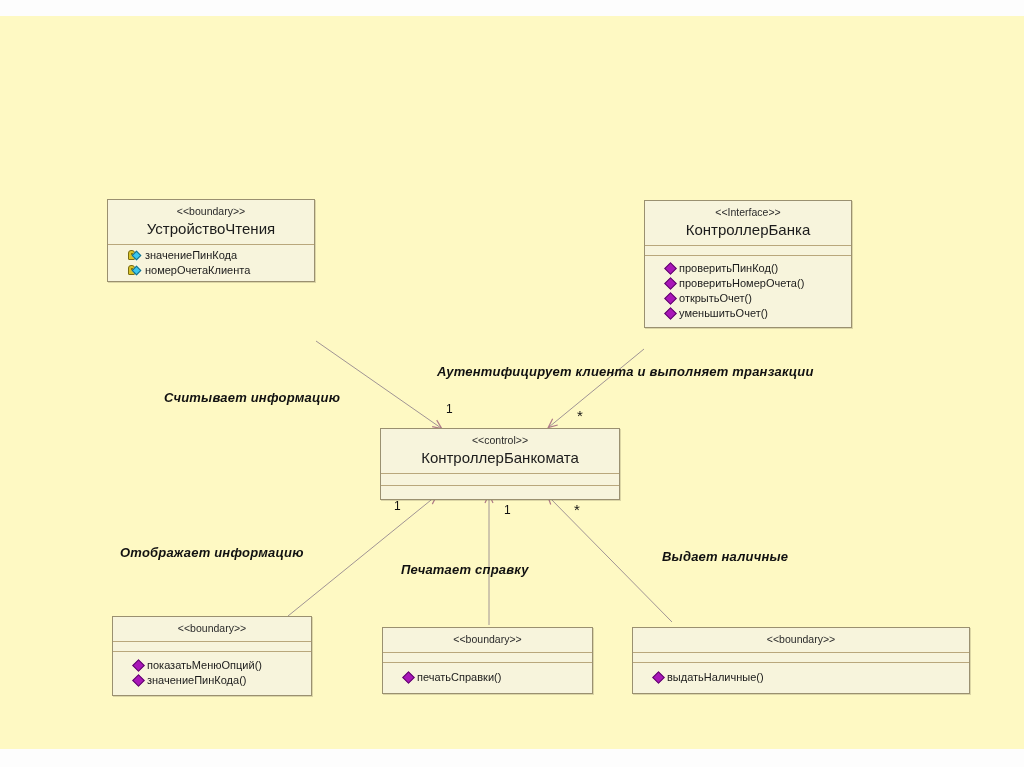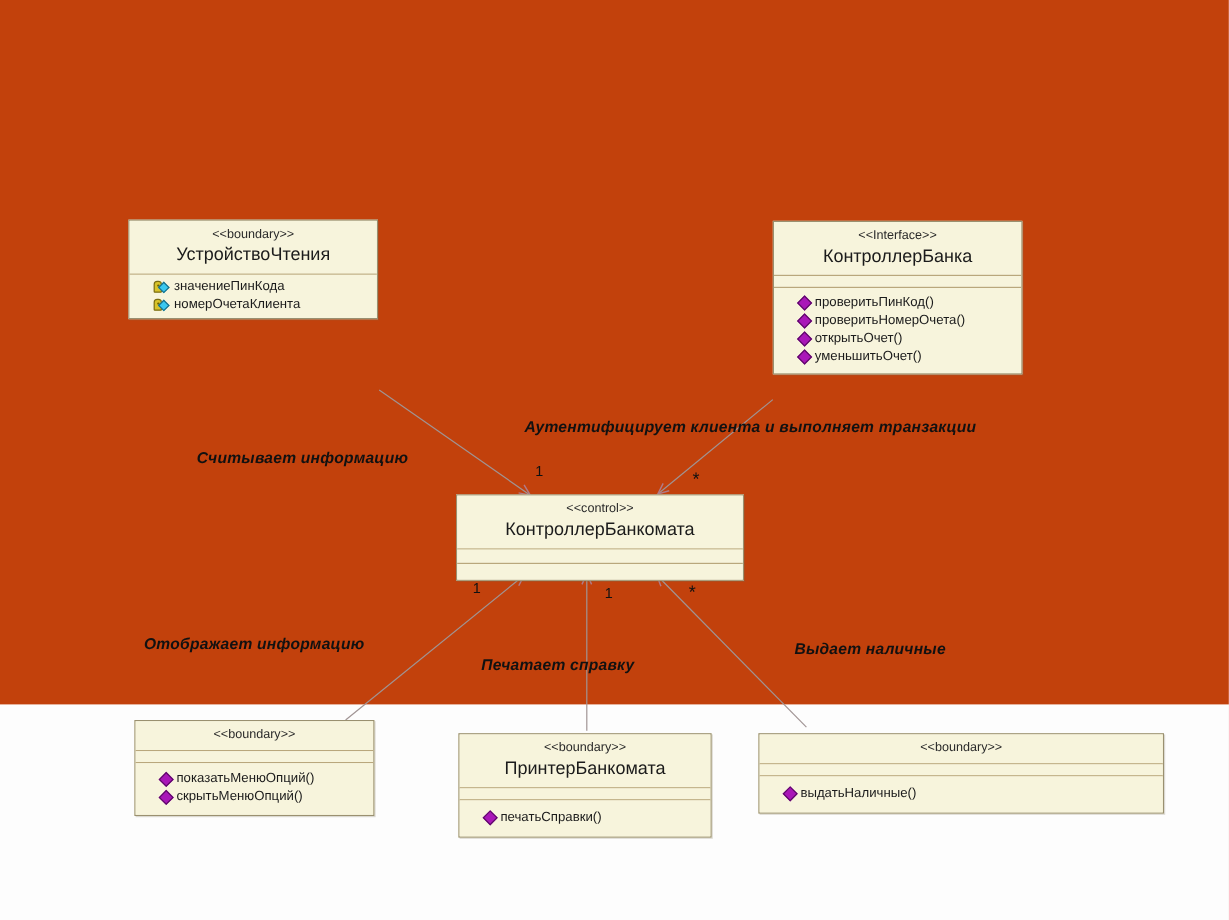--- a/index.html
+++ b/index.html
@@ -11,24 +11,24 @@
     width: 1024px;
     height: 767px;
     position: relative;
     overflow: hidden;
     font-family: "Liberation Sans", sans-serif;
     background: #fdfdfd;
   }
 
   #canvas {
     position: absolute;
-    left: 0; top: 0;
+    left: 0; top: 16px;
     width: 1024px;
-    height: 587px;
-    background: #c2410c;
+    height: 733px;
+    background: #fef9c3;
   }
 
   svg.edges {
     position: absolute;
     left: 0; top: 0;
     width: 1024px;
     height: 767px;
     pointer-events: none;
   }
 
@@ -238,29 +238,28 @@
       <div class="stereotype">&lt;&lt;boundary&gt;&gt;</div>
     </div>
     <div class="compartment empty"></div>
     <div class="compartment" style="padding-top:6px;padding-bottom:7px;">
       <div class="member">
         <span class="icon-op"></span>
         <span>показатьМенюОпций()</span>
       </div>
       <div class="member">
         <span class="icon-op"></span>
-        <span>скрытьМенюОпций()</span>
+        <span>значениеПинКода()</span>
       </div>
     </div>
   </div>
 
   <div class="uml-class" style="left:382px; top:611px; width:211px;">
     <div class="uml-header">
       <div class="stereotype">&lt;&lt;boundary&gt;&gt;</div>
-      <div class="cls-name">ПринтерБанкомата</div>
     </div>
     <div class="compartment empty"></div>
     <div class="compartment" style="padding-top:7px;padding-bottom:8px;text-align:right;">
       <div class="member">
         <span class="icon-op"></span>
         <span>печатьСправки()</span>
       </div>
     </div>
   </div>
 

